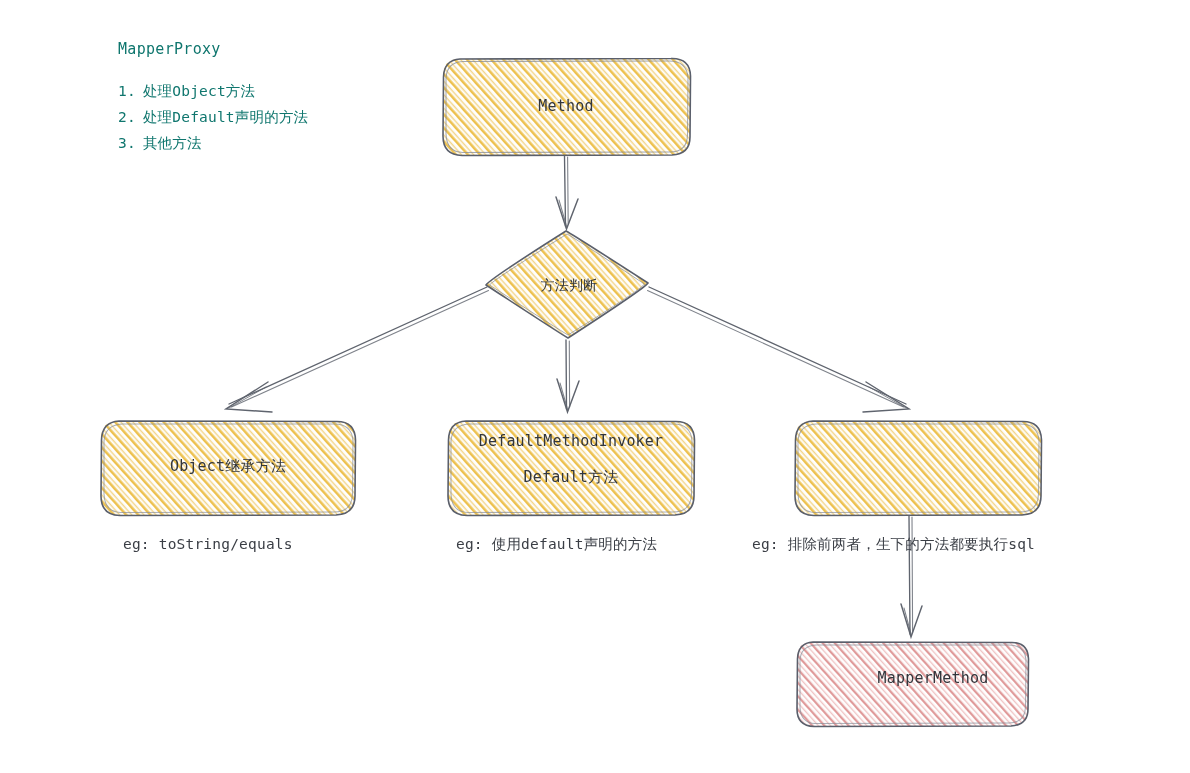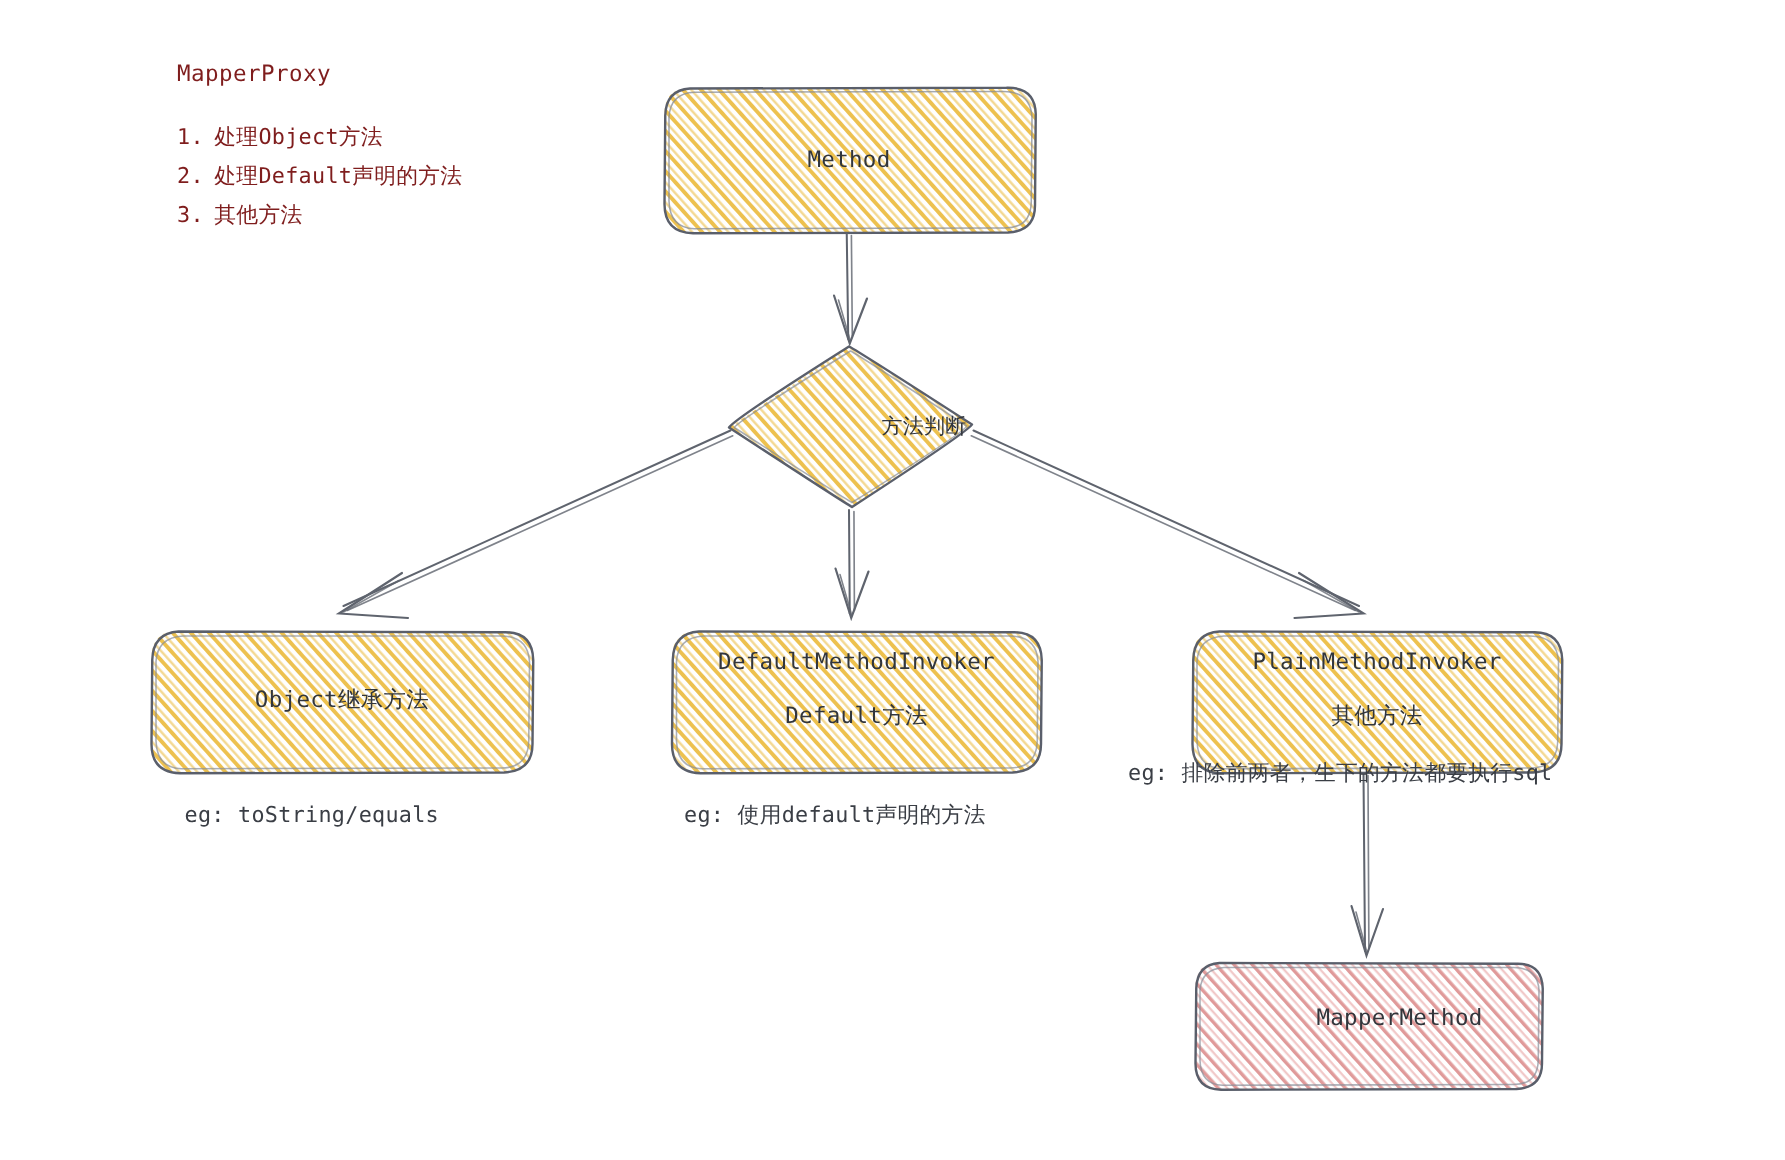--- a/index.html
+++ b/index.html
@@ -44,21 +44,21 @@
   }
   .caption {
     font-size: 14.5px;
     color: #3a3e45;
     text-align: center;
   }
   #title-block {
     position: absolute;
     left: 118px;
     top: 40px;
-    color: #7f1d1d;
+    color: #0f766e;
   }
   #proxy-title {
     font-size: 15px;
     letter-spacing: 0.3px;
   }
   #notes {
     margin: 0;
     padding: 0;
     list-style: none;
     font-size: 14.5px;
@@ -171,35 +171,31 @@
         <span class="num">2.</span><span>处理Default声明的方法</span>
       </li>
       <li>
         <span class="num">3.</span><span>其他方法</span>
       </li>
     </ul>
   </div>
 
   <div class="lbl node-text" style="left:566px; top:107px;">Method</div>
 
-  <div class="lbl diamond-text" style="left:596px; top:285px;padding-left:40px;">方法判断</div>
+  <div class="lbl diamond-text" style="left:549px; top:285px;padding-left:40px;">方法判断</div>
 
   <div class="lbl node-text" style="left:228px; top:467px;">Object继承方法</div>
 
   <div class="lbl node-text" style="left:571px; top:460px;">
     <span>DefaultMethodInvoker</span>
     <span class="line2">Default方法</span>
   </div>
 
-  <div class="lbl node-text" style="left:918px; top:460px;">
-    <span>PlainMethodInvoker</span>
-    <span class="line2">其他方法</span>
-  </div>
 
   <div class="lbl node-text" style="left:919px; top:679px;padding-left:28px;">MapperMethod</div>
 
   <div class="lbl caption" style="left:123px; top:534px;">eg: toString/equals</div>
 
   <div class="lbl caption" style="left:456px; top:534px;">eg: 使用default声明的方法</div>
 
-  <div class="lbl caption" style="left:752px; top:506px;">eg: 排除前两者，生下的方法都要执行sql</div>
+  <div class="lbl caption" style="left:752px; top:534px;">eg: 排除前两者，生下的方法都要执行sql</div>
 
 </div>
 
 </body></html>

